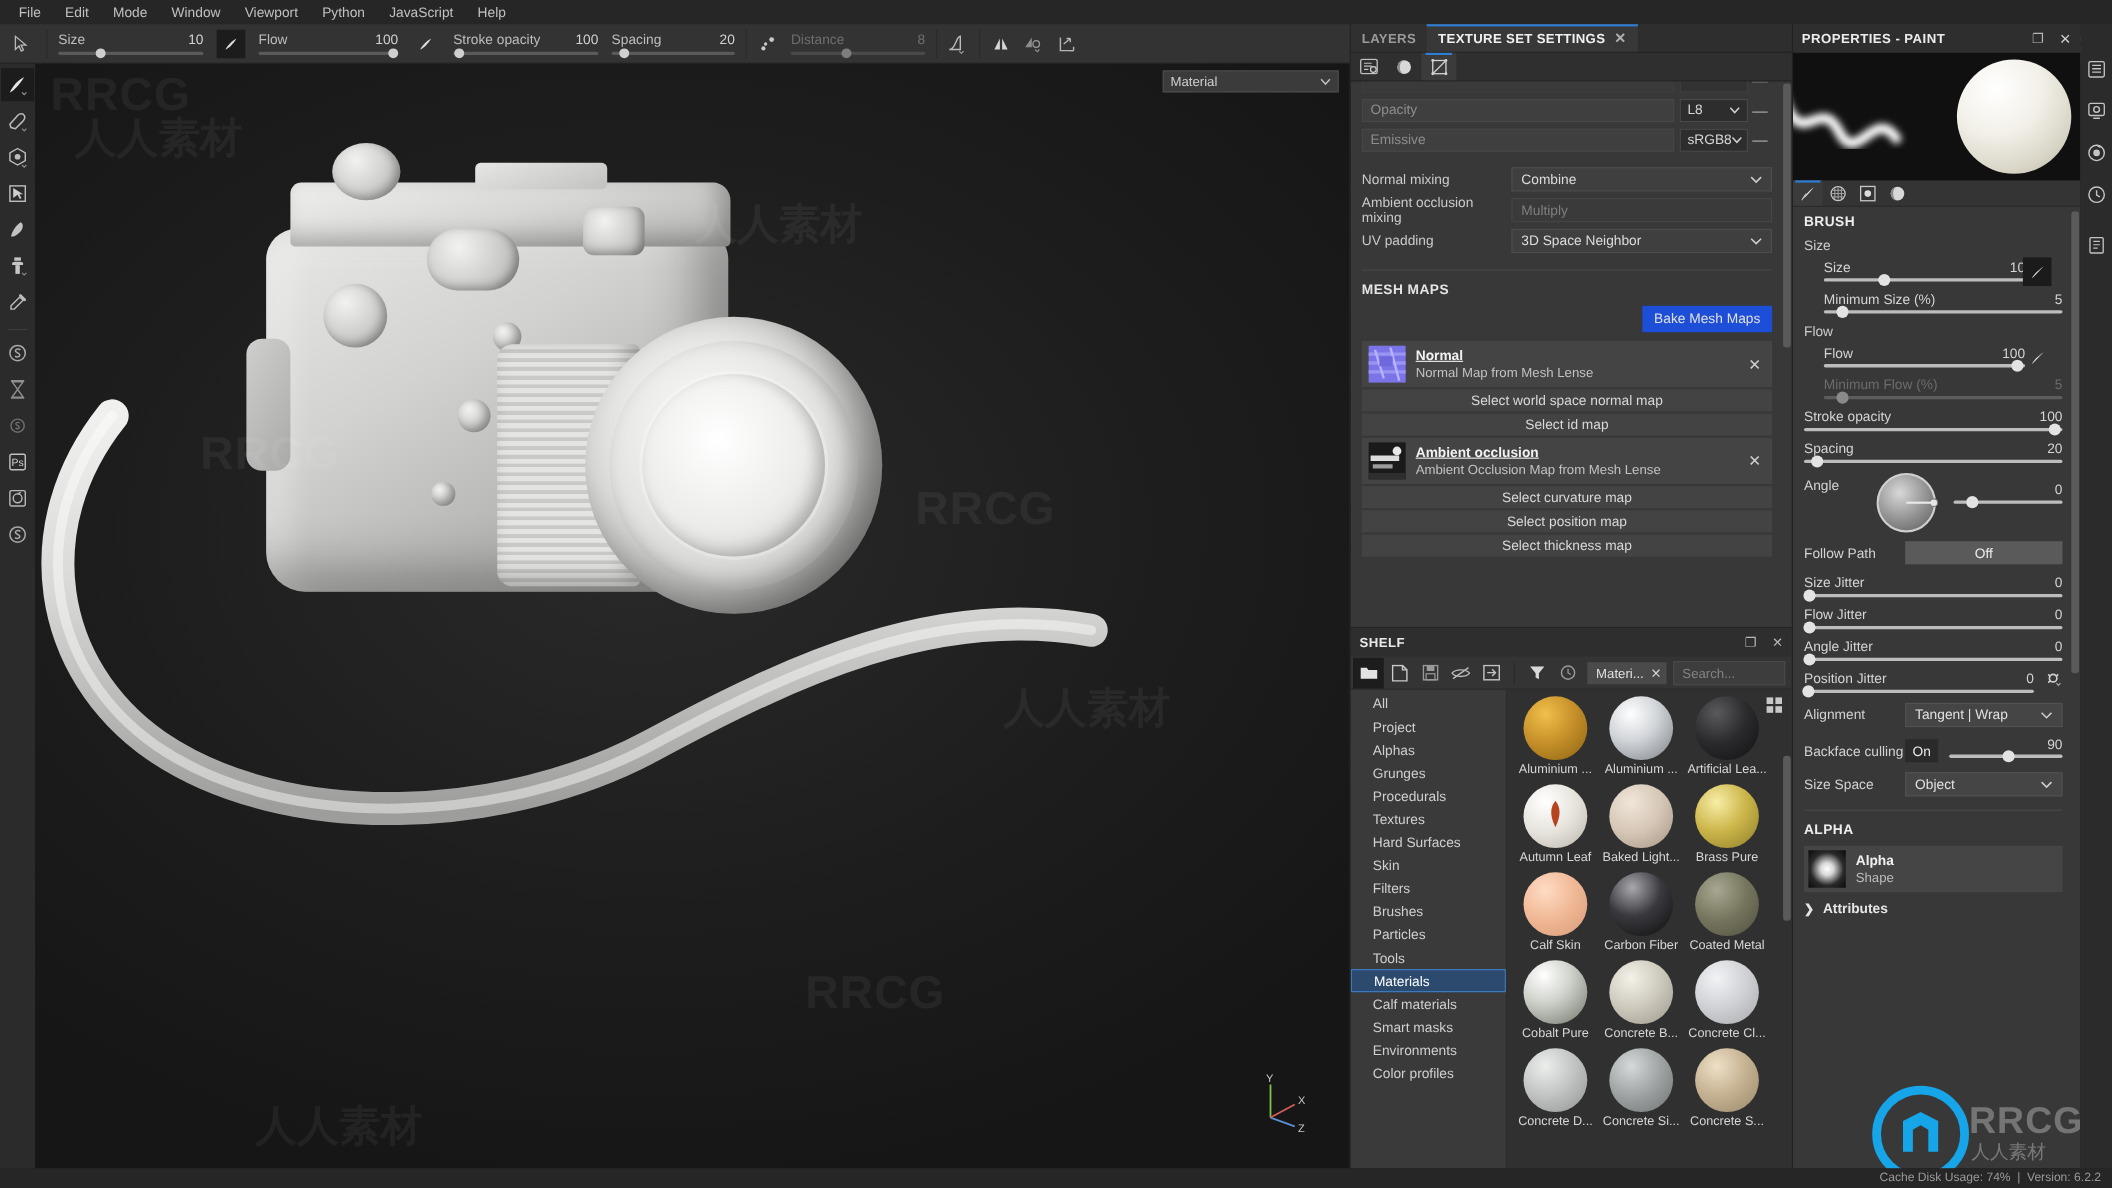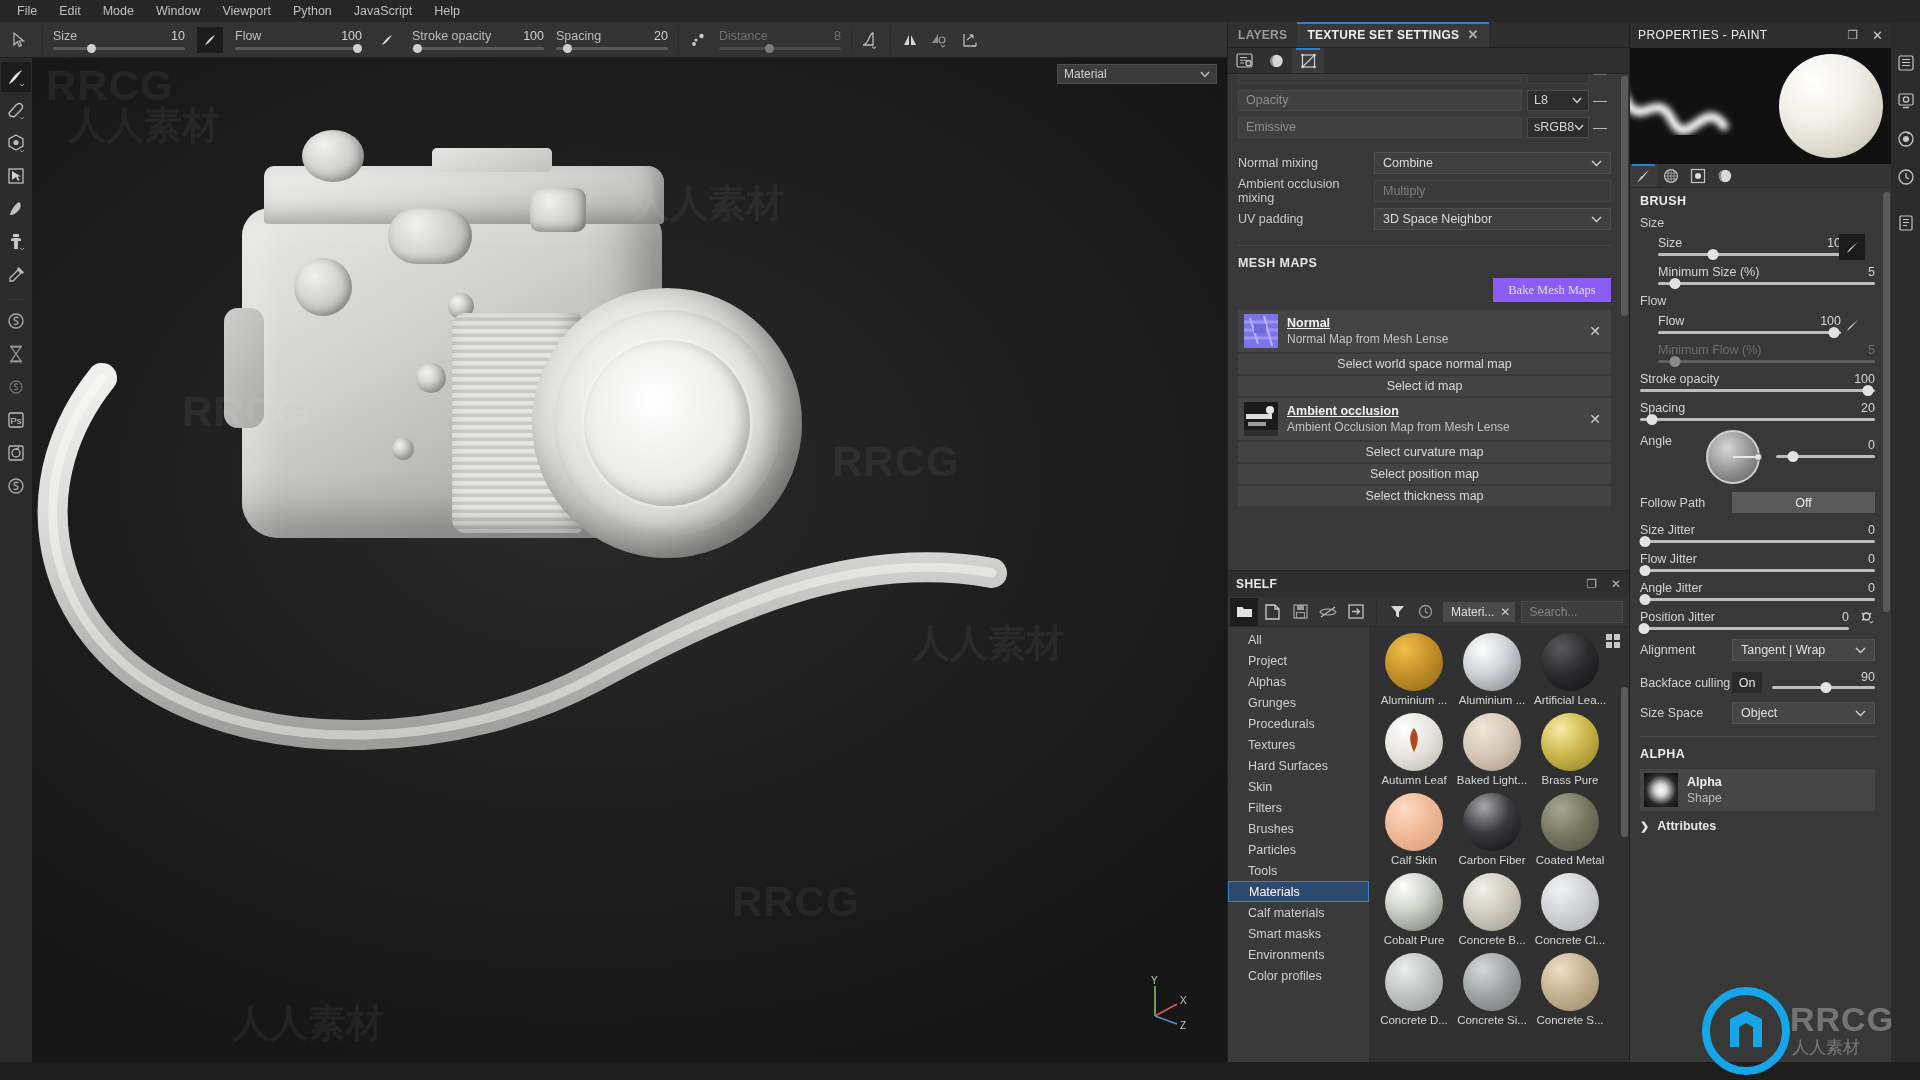--- a/index.html
+++ b/index.html
@@ -208,23 +208,23 @@
     flex: 1; height: 22px; background: #3f3f3f; border: 1px solid #4e4e4e;
     display: flex; align-items: center; padding: 0 8px; font-size: 12.5px; color: #dcdcdc;
   }
   .ts-dd.muted { color: #7e7e7e; background: #3a3a3a; border-color: #464646; }
   .ts-dd .chev { margin-left: auto; }
   .ts-sec {
     font-size: 12.5px; font-weight: bold; color: #e4e4e4; letter-spacing: .4px;
     margin: 14px 0 8px 0; padding-top: 10px; border-top: 1px solid #484848;
   }
   .bake-btn {
-    margin-left: auto; width: 118px; height: 24px; background: #8b5cf6;
+    margin-left: auto; width: 118px; height: 24px; background: #1d4ed8;
     display: flex; align-items: center; justify-content: center;
-    font-size: 12.5px; color: #e0e0e0; cursor: default; font-family: Liberation Serif, serif;
+    font-size: 12.5px; color: #e0e0e0; cursor: default;
   }
   .map-card {
     background: #444444; height: 42px; display: flex; align-items: center;
     padding: 4px 6px; margin-bottom: 2px; position: relative;
   }
   .map-thumb { width: 34px; height: 34px; flex: 0 0 34px; }
   .map-meta { margin-left: 9px; display: flex; flex-direction: column; justify-content: center; }
   .map-title { font-size: 12.5px; font-weight: bold; color: #f2f2f2; line-height: 16px; text-decoration: underline; }
   .map-sub { font-size: 12px; color: #c2c2c2; line-height: 16px; }
   .map-x { position: absolute; right: 10px; top: 13px; color: #cfcfcf; font-size: 14px; }
@@ -295,21 +295,21 @@
   }
 
   
   .props {
     position: absolute; left: 1629px; top: 22px; width: 262px; bottom: 18px;
     background: #383838; border-left: 1px solid #202020;
   }
   .props-head {
     height: 26px; background: #2e2e2e; display: flex; align-items: center; padding: 0 8px;
   }
-  .props-title { font-size: 12px; font-weight: normal; color: #ececec; letter-spacing: .4px; }
+  .props-title { font-size: 12px; font-weight: bold; color: #ececec; letter-spacing: .4px; }
   .props-head .ctrls { margin-left: auto; display: flex; gap: 14px; align-items: center; }
   .preview {
     height: 116px; background: #101010; position: relative; overflow: hidden;
   }
   .prev-stroke {
     position: absolute; left: -10px; top: 18px; width: 160px; height: 84px;
   }
   .prev-sphere {
     position: absolute; right: 8px; top: 6px; width: 104px; height: 104px; border-radius: 50%;
     background: radial-gradient(circle at 34% 26%, #ffffff 0%, #f2f0e8 40%, #d9d6c8 72%, #b9b6a8 100%);
@@ -1322,14 +1322,19 @@
     </div>
   </div>
 
   <svg class="rrlogo" viewBox="0 0 92 92">
     <circle cx="46" cy="46" r="40" fill="none" stroke="#16a5e8" stroke-width="8"></circle>
     <path d="M30 62 L30 34 L46 26 L62 34 L62 62 L53 62 L53 42 L46 38 L39 42 L39 62 Z" fill="#16a5e8"></path>
   </svg>
   <div class="rrtext">RRCG</div>
   <div class="rrcn">人人素材</div>
 
+  <div class="statusbar">
+    <span>Cache Disk Usage:  74%</span>
+    <span>|</span>
+    <span>Version: 6.2.2</span>
+  </div>
 
 </div>
 
 </body></html>

